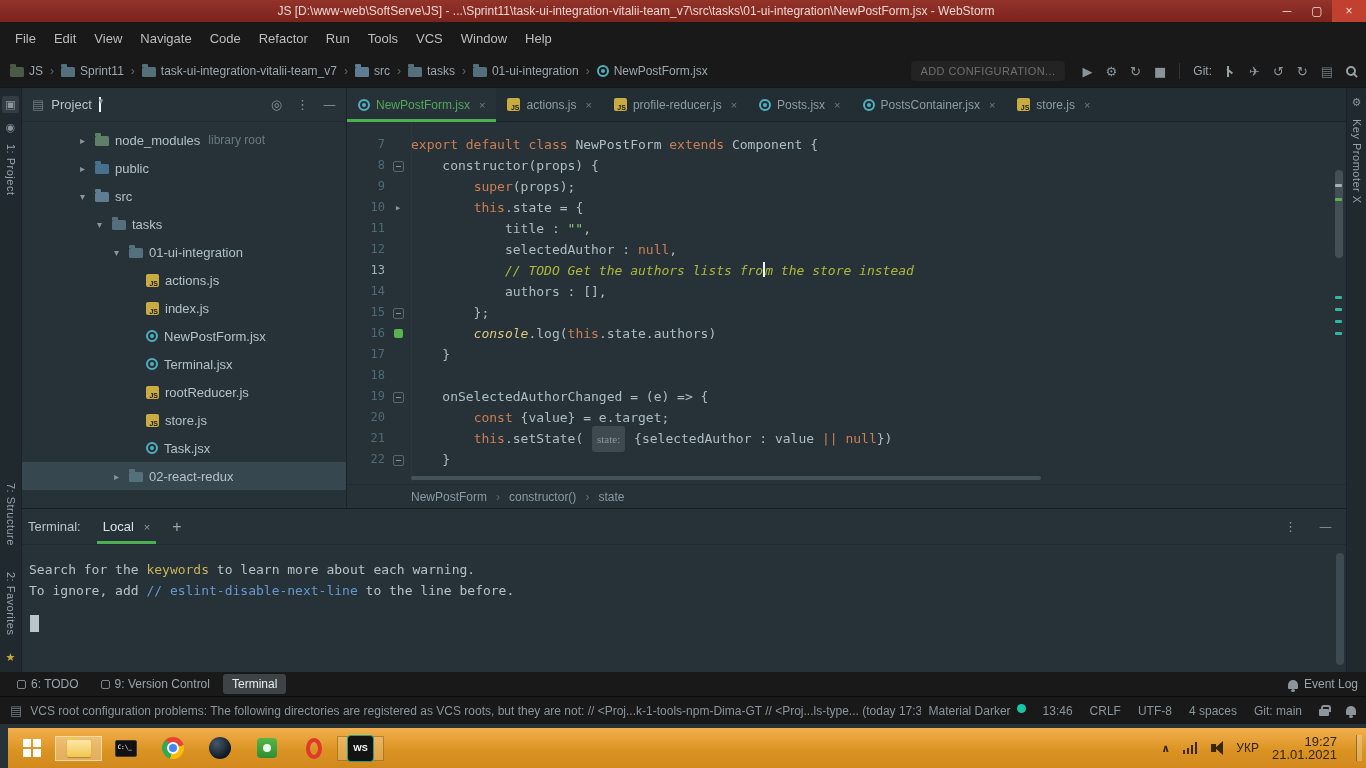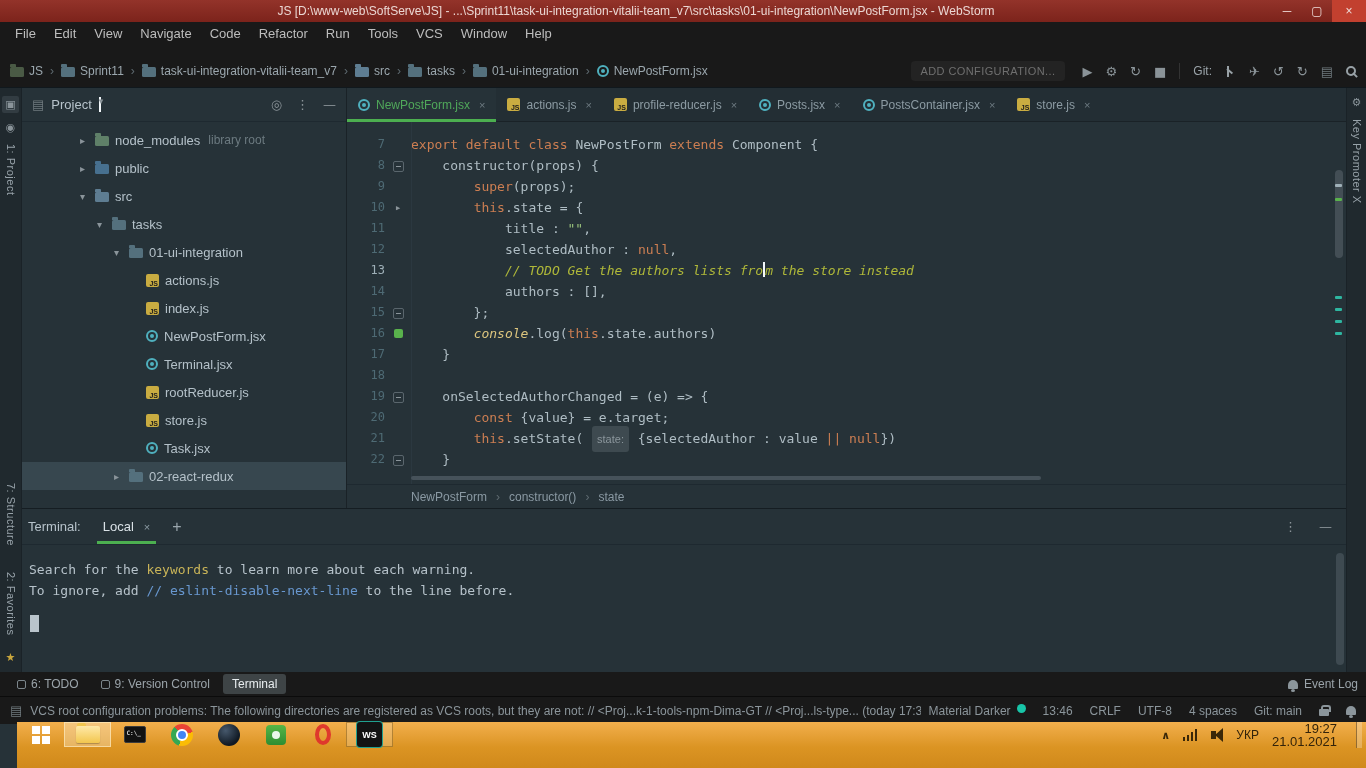--- a/index.html
+++ b/index.html
@@ -8,21 +8,21 @@
   .screen{position:relative;width:1366px;height:768px;overflow:hidden;background:#263238}
 
   
   .titlebar{position:absolute;left:0;top:0;right:0;height:22px;background:linear-gradient(#93332a,#7c231b);display:flex;align-items:center;color:#ebd7d3;font-size:12px}
   .title-text{flex:1;text-align:center;white-space:nowrap;overflow:hidden}
   .win-btns{display:flex;height:100%;flex:none}
   .win-btn{width:30px;display:flex;align-items:center;justify-content:center;font-size:12px;color:#efddda}
   .win-btn.close{width:34px;background:#c2402f}
 
   
-  .menubar{position:absolute;left:0;top:22px;right:0;height:33px;background:#191919;display:flex;padding-left:6px}
+  .menubar{position:absolute;left:0;top:22px;right:0;height:33px;background:#191919;display:flex;align-items:center;padding-left:6px}
   .menu-item{color:#bdbdbd;font-size:13px;padding:4px 9px}
   .toolbar{position:absolute;left:0;top:55px;right:0;height:33px;background:#191919;display:flex;align-items:center;padding:0 10px;border-bottom:1px solid #10181d}
   .crumbs{display:flex;align-items:center;gap:7px;font-size:12px;color:#9ba7ae;white-space:nowrap}
   .crumb{display:inline-flex;align-items:center;gap:5px}
   .crumb-sep{color:#5e6a70;font-size:12px}
   .toolbar-right{margin-left:auto;display:flex;align-items:center;gap:13px}
   .addconf{color:#6f6f6f;font-size:11px;letter-spacing:.4px;background:#232323;border-radius:4px;padding:4px 10px;margin-right:4px}
   .glyph{color:#8a9398;font-size:13px;font-family:"DejaVu Sans",sans-serif;line-height:1}
   .glyph.caret{font-size:9px}
   .dim{color:#6f797e}
@@ -79,21 +79,21 @@
   .gut{width:26px;flex:none;display:flex;justify-content:center;align-items:flex-start}
   .gut.fold::after{content:"";width:9px;height:9px;margin-top:6px;border:1px solid #5a666d;border-radius:2px;background:linear-gradient(#8a949a,#8a949a) center/5px 1px no-repeat}
   .gut.arrow::after{content:"▸";color:#8a949a;font-size:11px;line-height:21px}
   .gut.green::after{content:"";width:9px;height:9px;margin-top:6px;background:#59b24c;border-radius:2px}
   .ctext{white-space:pre}
   .seg.pl{color:#afbdc4}
   .seg.kw{color:#cc7e52}
   .seg.str{color:#99c27c}
   .seg.cmt{color:#afb839;font-style:italic}
   .seg.it{color:#dcc57e;font-style:italic}
-  .seg.hint{background:#3e4a50;color:#8b969c;border-radius:3px;padding:7px 5px;font-size:11px;font-family:Liberation Sans, sans-serif;margin:0 1px}
+  .seg.hint{background:#3e4a50;color:#8b969c;border-radius:3px;padding:7px 5px;font-size:11px;font-family:Liberation Serif, serif;margin:0 1px}
   .caret{display:inline-block;width:2px;height:15px;background:#f2f7fa;vertical-align:-2px}
   .ed-vthumb{position:absolute;right:3px;top:82px;width:8px;height:88px;background:#49545b;border-radius:4px;opacity:.85}
   .edmark{position:absolute;right:4px;width:7px;height:3px;border-radius:1px;z-index:2}
   .m1{top:96px;background:#9fb0b8}.m2{top:110px;background:#59b24c}
   .m3{top:208px;background:#2eb6a0}.m4{top:220px;background:#2eb6a0}
   .m5{top:232px;background:#2eb6a0}.m6{top:244px;background:#2eb6a0}
   .ed-hscroll{position:absolute;left:64px;bottom:28px;width:630px;height:4px;background:#46525a;border-radius:2px}
   .ed-crumbs{position:absolute;left:0;right:0;bottom:0;height:24px;display:flex;align-items:center;gap:9px;padding-left:64px;font-size:12px;color:#8a99a3;background:#263238;border-top:1px solid #1e2930}
 
   
@@ -129,21 +129,21 @@
   .ic-lock::before{content:"";position:absolute;top:-4px;left:2px;width:6px;height:5px;border:2px solid #8b959b;border-bottom:none;border-radius:3px 3px 0 0}
   .ic-bell{width:10px;height:9px;background:#8b959b;border-radius:5px 5px 1px 1px;position:relative;display:inline-block}
   .ic-bell::after{content:"";position:absolute;left:3px;bottom:-3px;width:4px;height:3px;background:#8b959b;border-radius:50%}
   .ic-search{width:10px;height:10px;border:2px solid #98a1a6;border-radius:50%;position:relative;display:inline-block}
   .ic-search::after{content:"";position:absolute;width:2px;height:6px;background:#98a1a6;transform:rotate(-45deg);right:-2px;bottom:-4px}
   .ic-branch{width:11px;height:13px;position:relative;display:inline-block}
   .ic-branch::before{content:"";position:absolute;left:2px;top:1px;width:2px;height:11px;background:#98a1a6}
   .ic-branch::after{content:"";position:absolute;left:2px;top:3px;width:7px;height:2px;background:#98a1a6;transform:rotate(40deg);transform-origin:0 50%}
 
   
-  .taskbar{position:absolute;left:17px;right:0;bottom:0;height:46px;background:linear-gradient(#f2af4d,#db9423 55%,#d0891b);display:flex;align-items:flex-start}
+  .taskbar{position:absolute;left:8px;right:0;bottom:0;height:40px;background:linear-gradient(#f2af4d,#db9423 55%,#d0891b);display:flex;align-items:center}
   #tb-apps{display:flex;align-items:stretch}
   .tb-btn{width:47px;display:flex;align-items:center;justify-content:center}
   .tb-btn.open{background:rgba(255,248,230,.32);box-shadow:inset 0 0 0 1px rgba(255,240,200,.6)}
   .tb-btn.pressed{background:rgba(255,248,230,.22);box-shadow:inset 0 0 0 1px rgba(120,80,10,.5)}
   .tb-ico{display:inline-flex;align-items:center;justify-content:center}
   .ic-start{width:18px;height:18px;background-image:linear-gradient(#fff,#fff),linear-gradient(#fff,#fff),linear-gradient(#fff,#fff),linear-gradient(#fff,#fff);background-repeat:no-repeat;background-size:8px 8px,8px 8px,8px 8px,8px 8px;background-position:0 0,10px 0,0 10px,10px 10px}
   .ic-explorer{width:24px;height:17px;background:linear-gradient(#ffe9a8,#f2c64e);border-radius:2px;position:relative;box-shadow:0 1px 1px rgba(0,0,0,.25)}
   .ic-explorer::before{content:"";position:absolute;top:-3px;left:1px;width:9px;height:3px;background:#f2c64e;border-radius:2px 2px 0 0}
   .ic-cmd{width:22px;height:17px;background:#121212;border:1px solid #3c3c3c;border-radius:2px;position:relative}
   .ic-cmd::after{content:"C:\\_";position:absolute;left:2px;top:2px;color:#d8d8d8;font:bold 6px "DejaVu Sans Mono",monospace}

